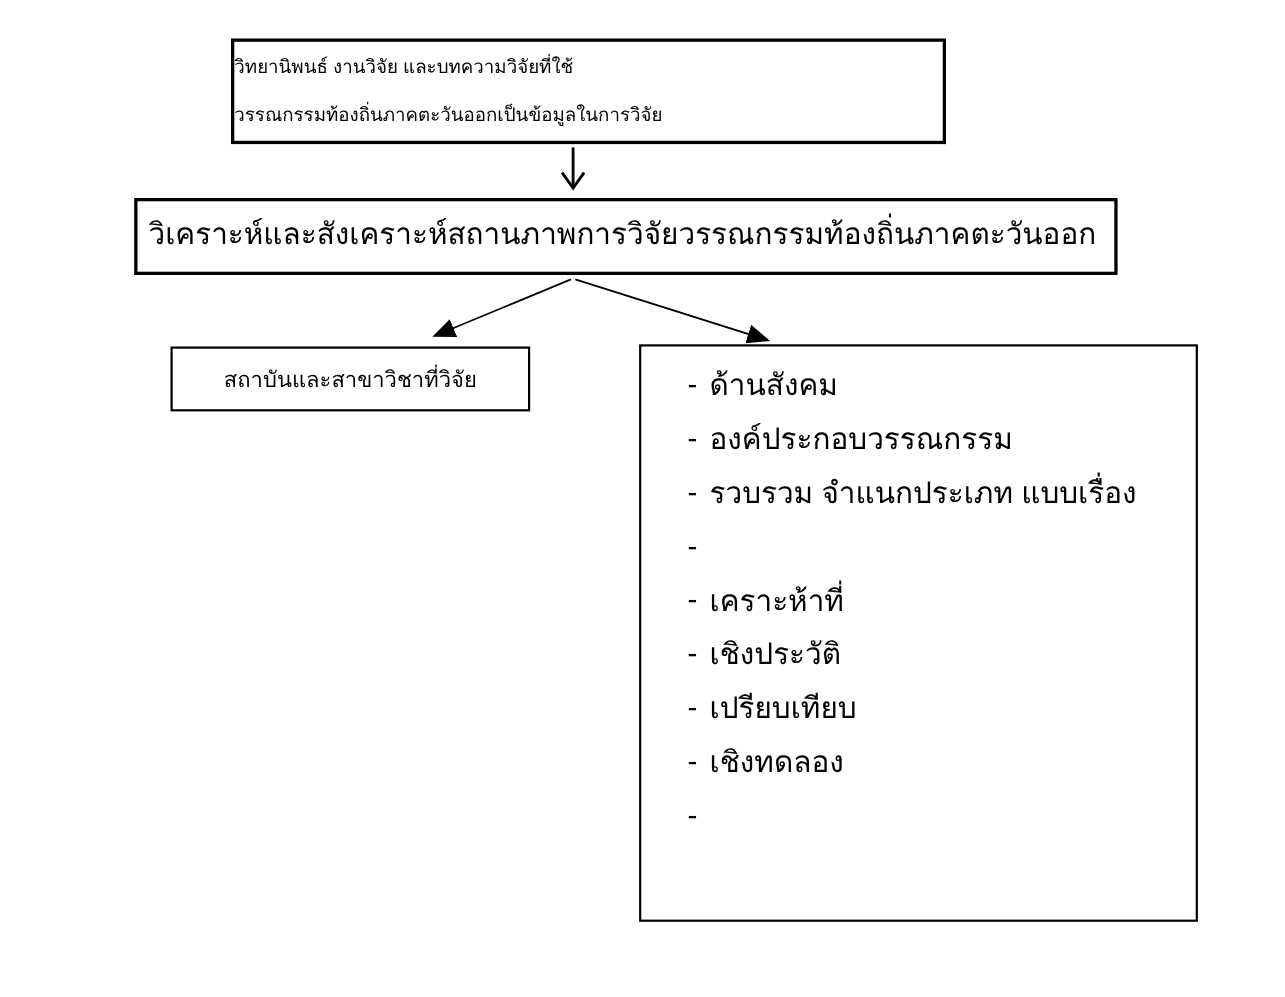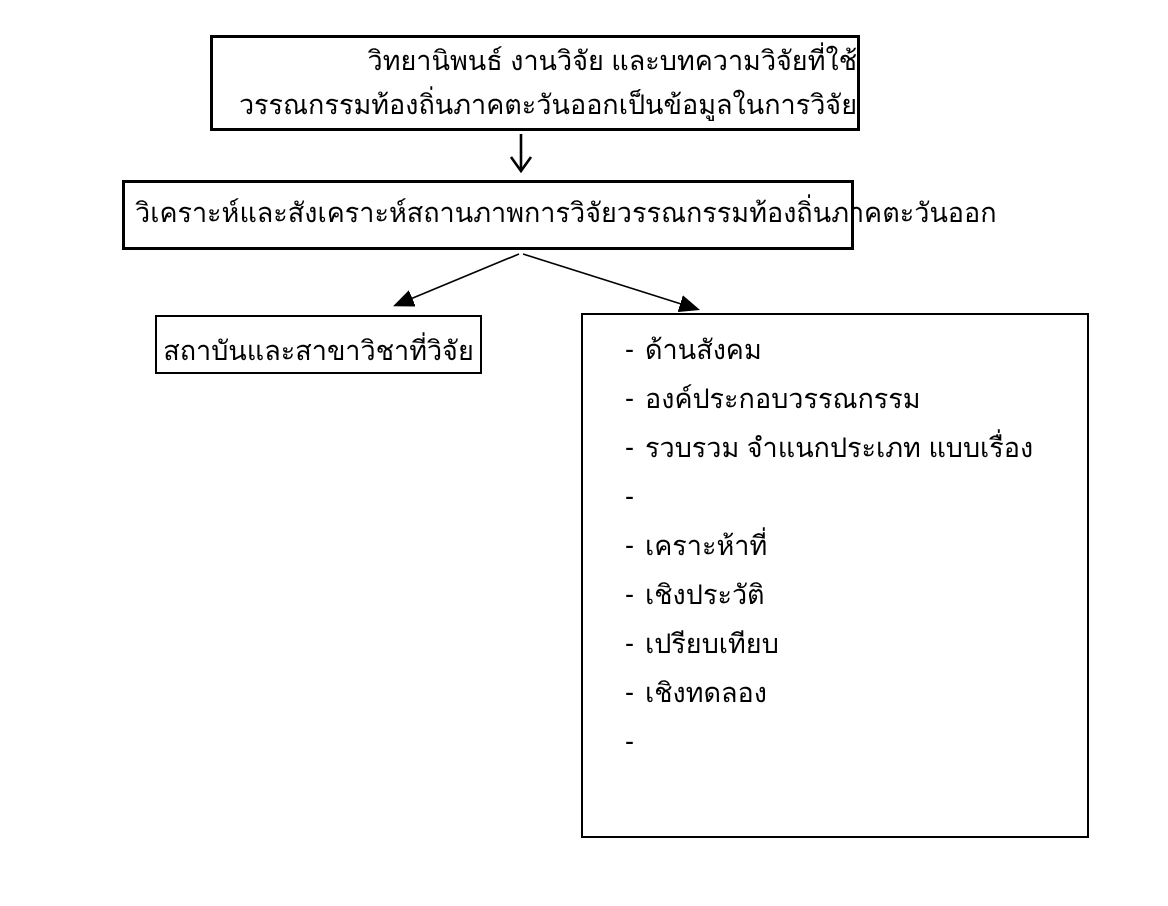--- a/index.html
+++ b/index.html
@@ -31,41 +31,41 @@
     border: 2px solid #000000;
     background: #ffffff;
   }
   .top-box {
     left: 210px; top: 35px;
     width: 650px; height: 96px;
     border-width: 3px;
     display: flex;
     flex-direction: column;
     justify-content: center;
-    text-align: right;
-    font-size: 27px;
+    text-align: left;
+    font-size: 17px;
     line-height: 44px;
   }
   .middle-box {
     left: 122px; top: 180px;
-    width: 732px; height: 70px;
+    width: 894px; height: 70px;
     border-width: 3px;
     display: flex;
     align-items: center;
     padding: 0 8px 6px 10px;
     font-size: 27px;
     white-space: nowrap;
   }
   .left-box {
     left: 155px; top: 315px;
     width: 327px; height: 59px;
     display: flex;
-    align-items: flex-end;
+    align-items: center;
     justify-content: center;
-    font-size: 27px;
+    font-size: 20px;
   }
   .right-box {
     left: 581px; top: 313px;
     width: 508px; height: 525px;
     padding: 10px 14px 0 16px;
     font-size: 27px;
   }
   .topics-title {
     height: 46px;
     display: flex;

